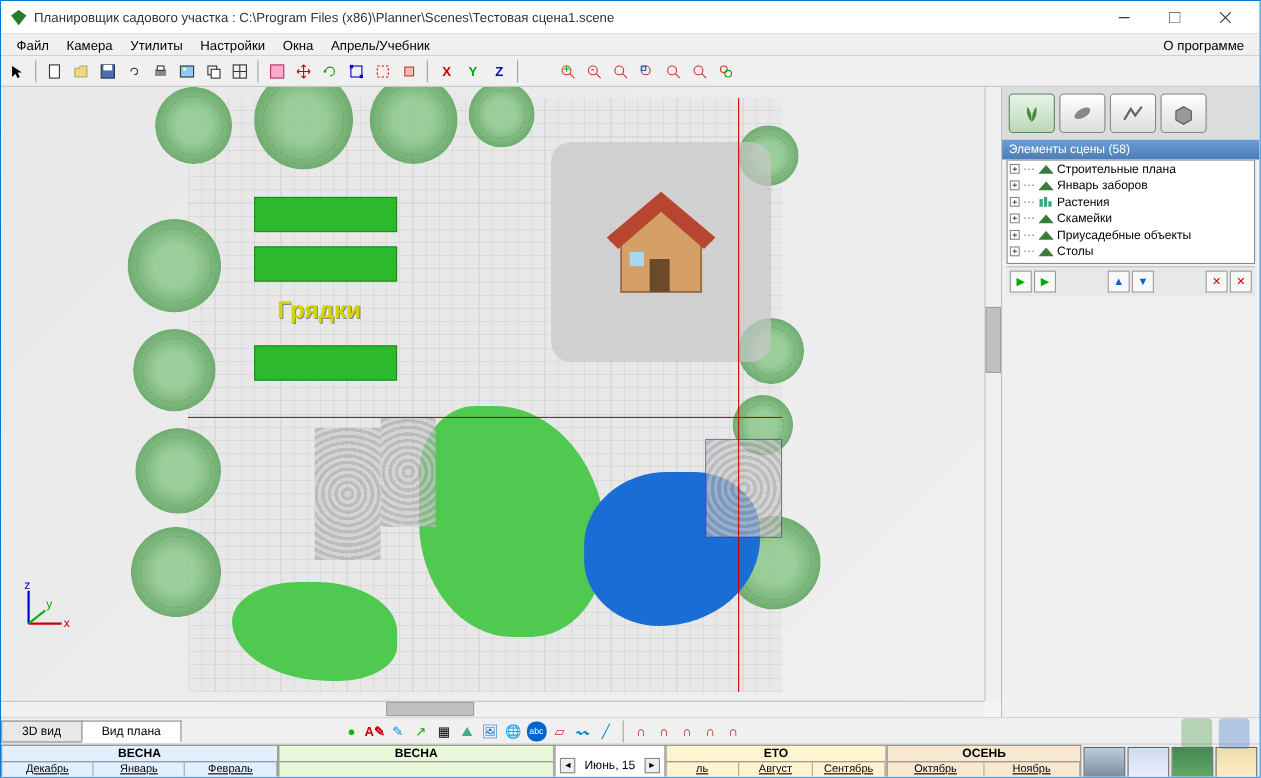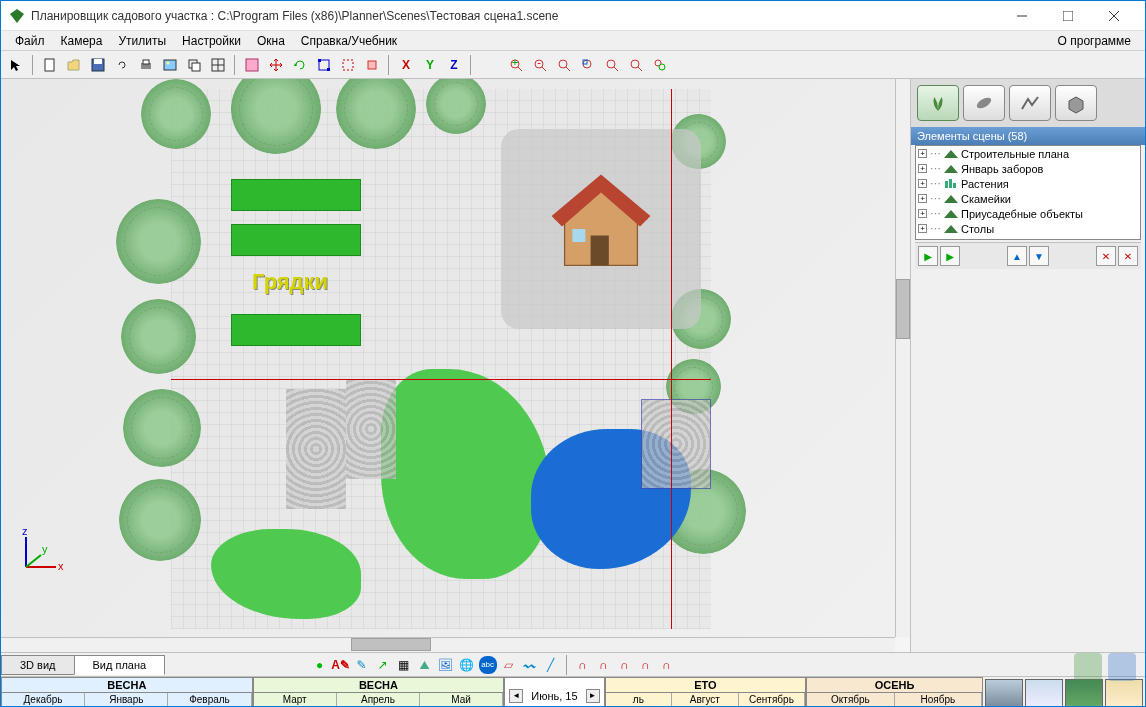--- a/index.html
+++ b/index.html
@@ -53,21 +53,21 @@
 .mini-btn { width: 20px; height: 20px; border: 1px solid #999; background: #f8f8f8; cursor: pointer; display:flex; align-items:center; justify-content:center; font-size:10px; }
 .bottom-section { border-top: 1px solid #c0c0c0; }
 .view-tabs-row { display: flex; align-items: center; height: 24px; background: #f0f0f0; border-bottom: 1px solid #c0c0c0; }
 .view-tab { padding: 3px 18px; border: 1px solid #888; background: #e8e8e8; cursor: pointer; font-size: 11px; margin-right: -1px; }
 .view-tab.active { background: #fff; border-bottom-color: #fff; }
 .bottom-icons { display: flex; gap: 3px; padding: 0 8px; align-items: center; }
 .bot-btn { width: 18px; height: 18px; display: flex; align-items: center; justify-content: center; cursor: pointer; font-size: 12px; }
 .timeline-row { display: flex; height: 38px; background: #f0f0f0; border-bottom: 1px solid #aaa; }
 .season-block { flex: 1; border: 1px solid #888; display: flex; flex-direction: column; }
 .season-name { text-align: center; font-weight: bold; font-size: 11px; padding: 1px; border-bottom: 1px solid #888; }
-.season-months { display: flex; }
+.season-months { display: flex; text-decoration: underline; }
 .month { flex: 1; text-align: center; font-size: 10px; border-right: 1px solid #aaa; padding: 1px 0; }
 .zima { background: #e0f0ff; }
 .vesna { background: #e8f8d8; }
 .leto { background: #fff4d0; }
 .osen { background: #f8e8d0; }
 .date-selector { display: flex; align-items: center; padding: 0 4px; background: #fff; border: 1px solid #888; }
 .date-arrow { width: 14px; height: 14px; border: 1px solid #888; background: #eee; cursor: pointer; display: flex; align-items: center; justify-content: center; font-size: 8px; }
 .thumbnails { display: flex; gap: 2px; padding: 2px; }
 .thumb { width: 38px; height: 30px; border: 1px solid #666; background: #888; }
 .watermark { position: absolute; right: 10px; bottom: 26px; opacity: 0.35; display:flex; align-items:center; gap:6px; }
@@ -100,21 +100,21 @@
       </div>
   </div>
 </div>
 
 <div class="menubar">
   <div class="menu-item">Файл</div>
   <div class="menu-item">Камера</div>
   <div class="menu-item">Утилиты</div>
   <div class="menu-item">Настройки</div>
   <div class="menu-item">Окна</div>
-  <div class="menu-item">Справка/Учебник</div>
+  <div class="menu-item">Апрель/Учебник</div>
   <div class="menu-spacer"></div>
   <div class="menu-item">О программе</div>
 </div>
 
 <div class="toolbar">
   <div class="tb-btn">
       <svg width="14" height="14">
         <polygon points="2,2 2,12 5,9 7,13 9,12 7,8 11,8" fill="#000"></polygon>
       </svg>
     </div>
@@ -439,25 +439,20 @@
     <div class="season-block zima">
       <div class="season-name">ВЕСНА</div>
       <div class="season-months">
         <div class="month">Декабрь</div>
         <div class="month">Январь</div>
         <div class="month">Февраль</div>
       </div>
     </div>
     <div class="season-block vesna">
       <div class="season-name">ВЕСНА</div>
-      <div class="season-months">
-        <div class="month">Март</div>
-        <div class="month">Апрель</div>
-        <div class="month">Май</div>
-      </div>
     </div>
     <div class="date-selector">
       <div class="date-arrow">◄</div>
       <span style="padding:0 8px">Июнь, 15</span>
       <div class="date-arrow">►</div>
     </div>
     <div class="season-block leto" style="flex:0.8">
       <div class="season-name">ЕТО</div>
       <div class="season-months">
         <div class="month">ль</div>

